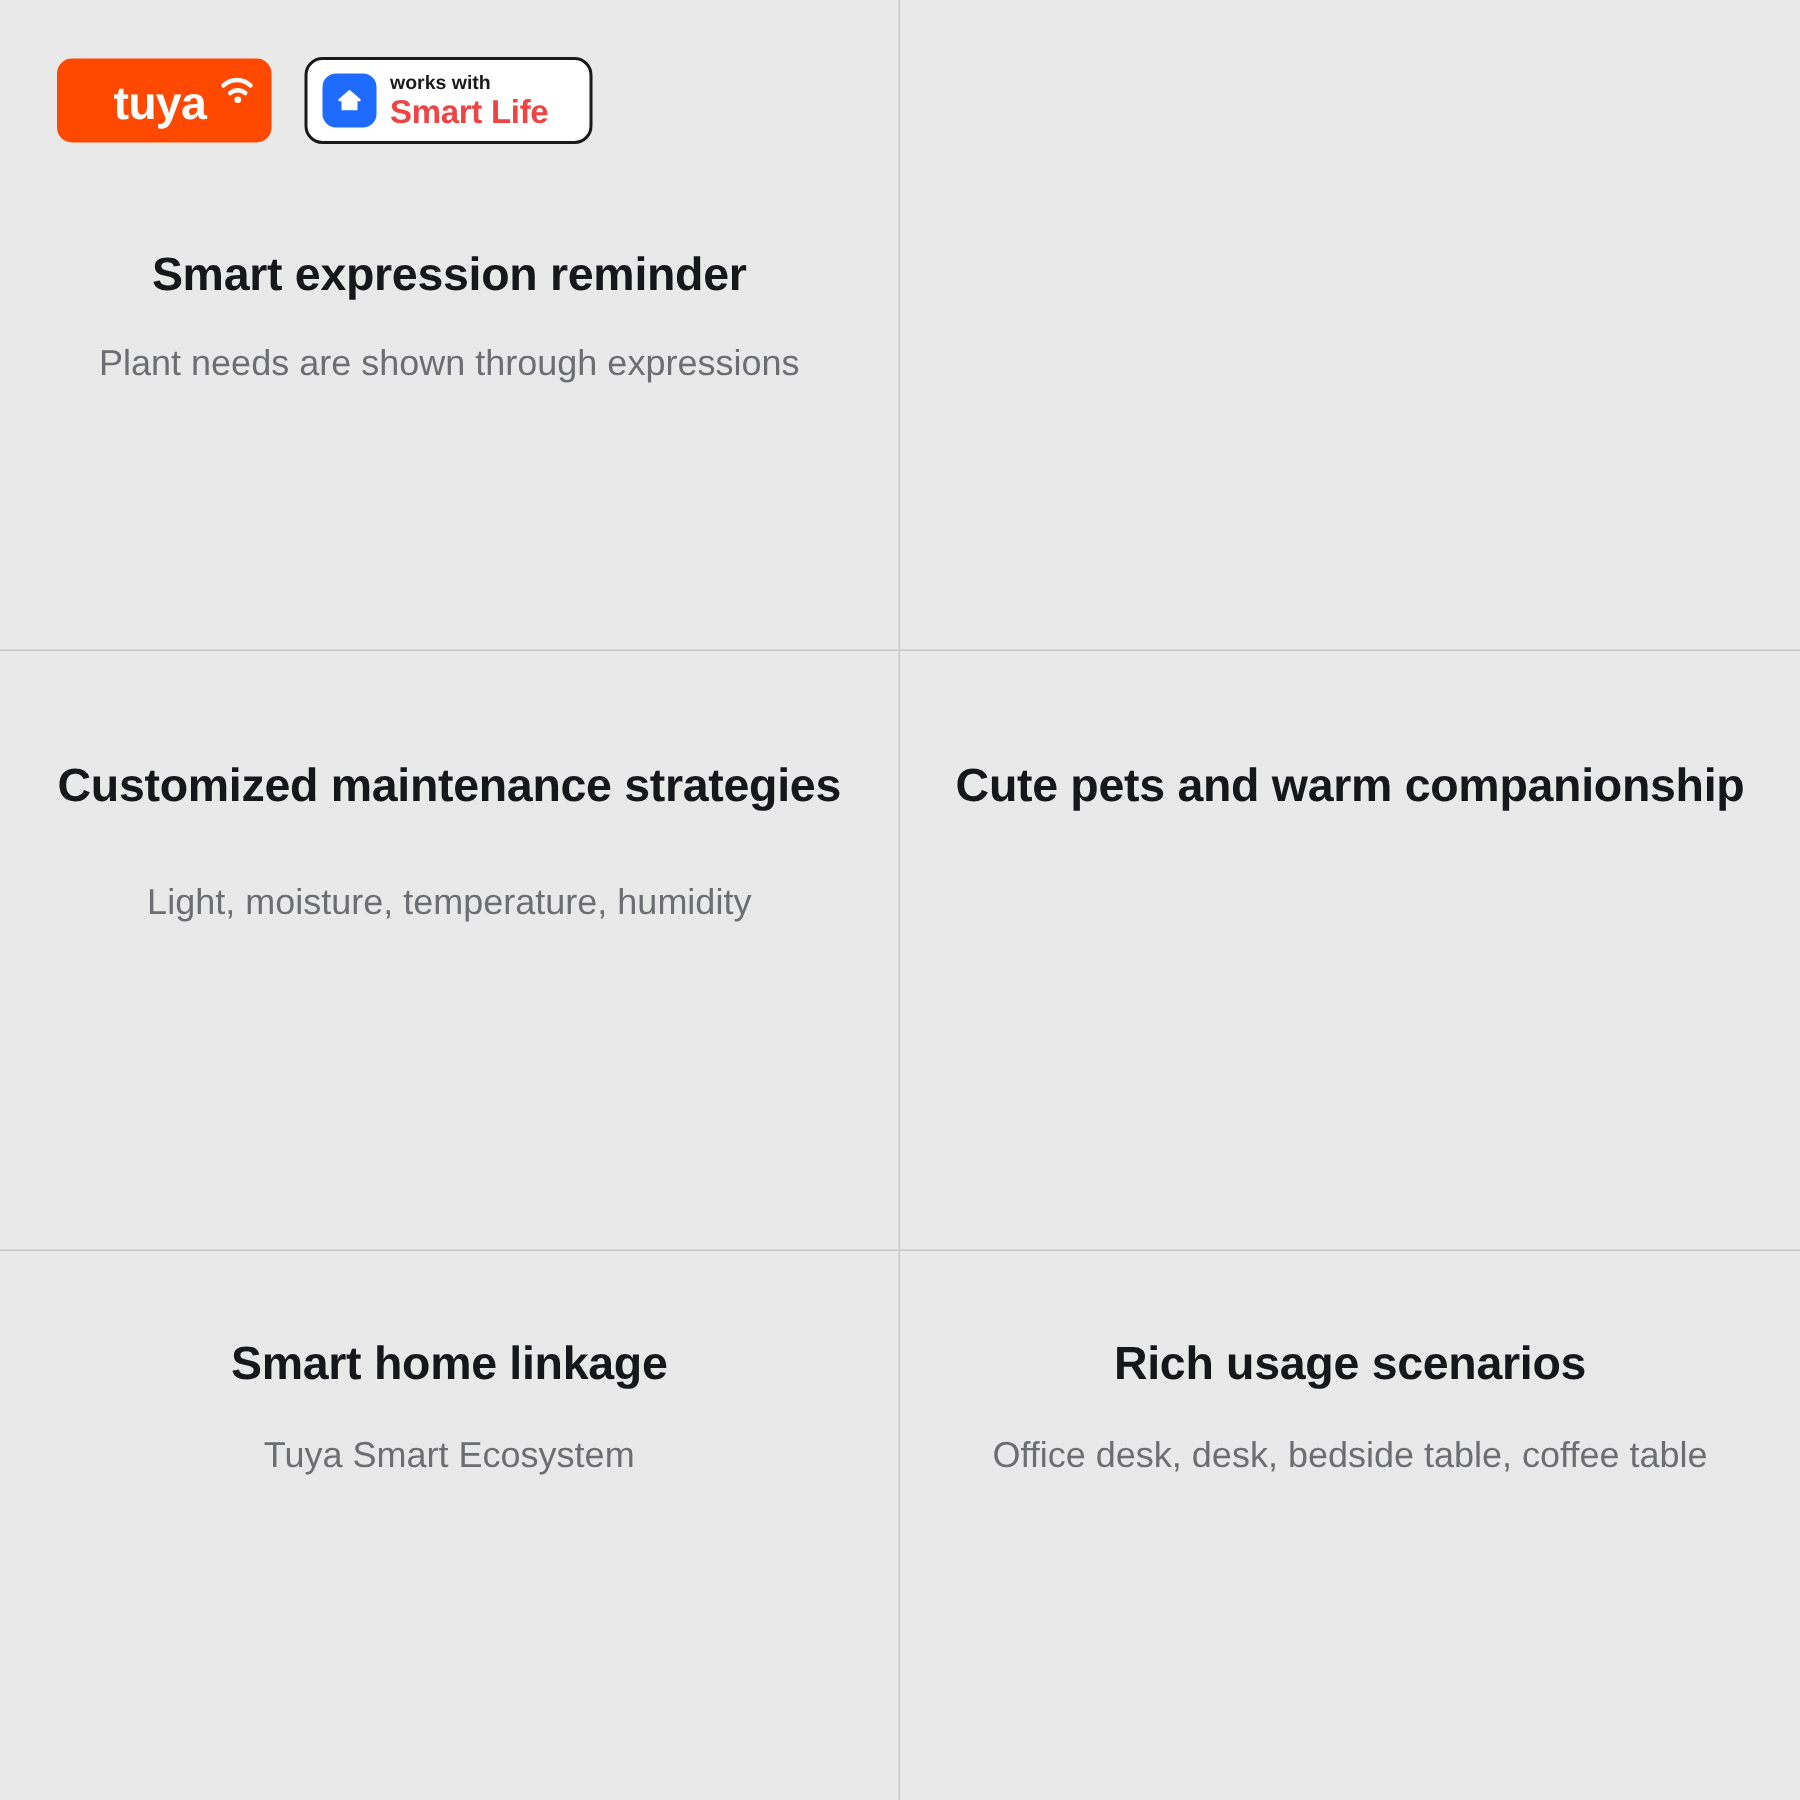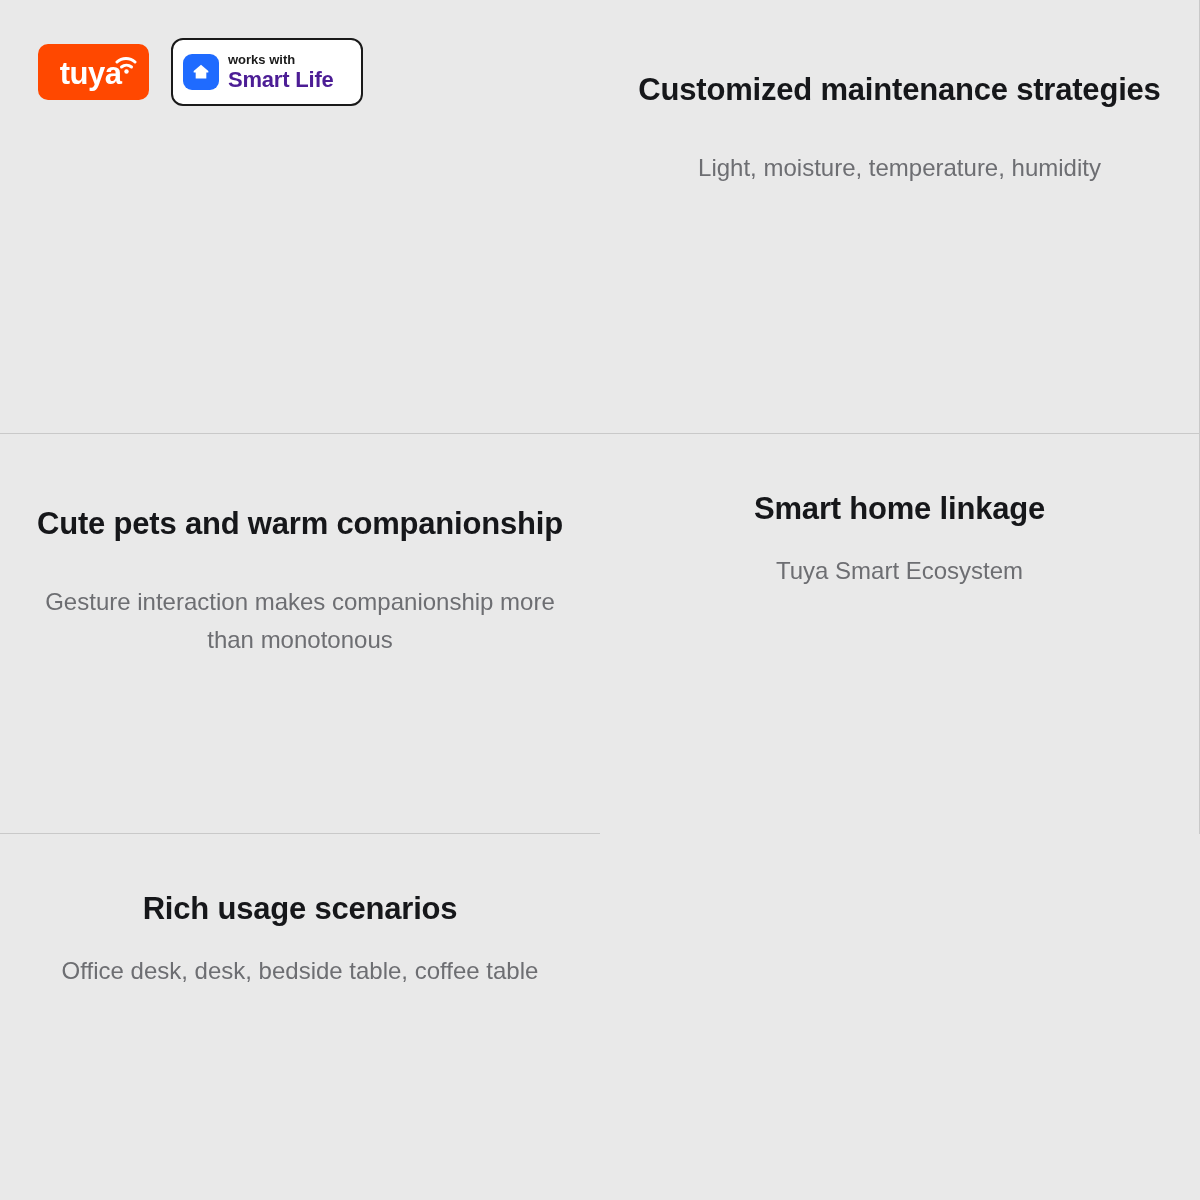--- a/index.html
+++ b/index.html
@@ -76,21 +76,21 @@
     top: 38px;
     left: 38px;
     display: flex;
     align-items: center;
     gap: 22px;
     z-index: 5;
   }
 
   .tuya-logo {
     position: relative;
-    width: 111px;
+    width: 143px;
     height: 56px;
     background: #ff4800;
     border-radius: 10px;
     display: flex;
     align-items: center;
     justify-content: center;
   }
   .tuya-word {
     color: #ffffff;
     font-size: 31px;
@@ -104,21 +104,21 @@
     position: absolute;
     right: 12px;
     top: 10px;
     width: 22px;
     height: 20px;
   }
 
   .smartlife-badge {
     box-sizing: border-box;
     width: 192px;
-    height: 68px;
+    height: 58px;
     border: 2px solid #1a1a1a;
     border-radius: 12px;
     background: #ffffff;
     display: flex;
     align-items: center;
     padding: 0 10px;
     gap: 9px;
   }
   .sl-icon {
     width: 36px;
@@ -132,21 +132,21 @@
   }
   .sl-text { display: flex; flex-direction: column; line-height: 1; }
   .sl-small {
     font-size: 13px;
     color: #1a1a1a;
     font-weight: 600;
     margin-bottom: 3px;
   }
   .sl-big {
     font-size: 22px;
-    color: #4c1d95;
+    color: #ef4444;
     font-weight: bold;
     letter-spacing: -0.2px;
   }
 </style>
 </head>
 <body>
 
 <div class="page">
 
   <div class="logo-bar">
@@ -169,32 +169,35 @@
       <span class="sl-text">
         <span class="sl-small">works with</span>
         <span class="sl-big">Smart Life</span>
       </span>
     </div>
 
   </div>
 
   <div class="grid">
 
+    <div class="cell col-left row-1">
+      <div class="cell-title">Smart expression reminder</div>
+      <div class="cell-desc">Plant needs are shown through expressions</div>
+    </div>
 
     <div class="cell col-right row-1">
     </div>
 
     <div class="cell col-left row-2">
       <div class="cell-title">Customized maintenance strategies</div>
       <div class="cell-desc">Light, moisture, temperature, humidity</div>
     </div>
 
     <div class="cell col-right row-2">
       <div class="cell-title">Cute pets and warm companionship</div>
-      <div class="cell-desc">Gesture interaction makes companionship more than monotonous</div>
     </div>
 
     <div class="cell col-left row-3">
       <div class="cell-title">Smart home linkage</div>
       <div class="cell-desc">Tuya Smart Ecosystem</div>
     </div>
 
     <div class="cell col-right row-3">
       <div class="cell-title">Rich usage scenarios</div>
       <div class="cell-desc">Office desk, desk, bedside table, coffee table</div>

